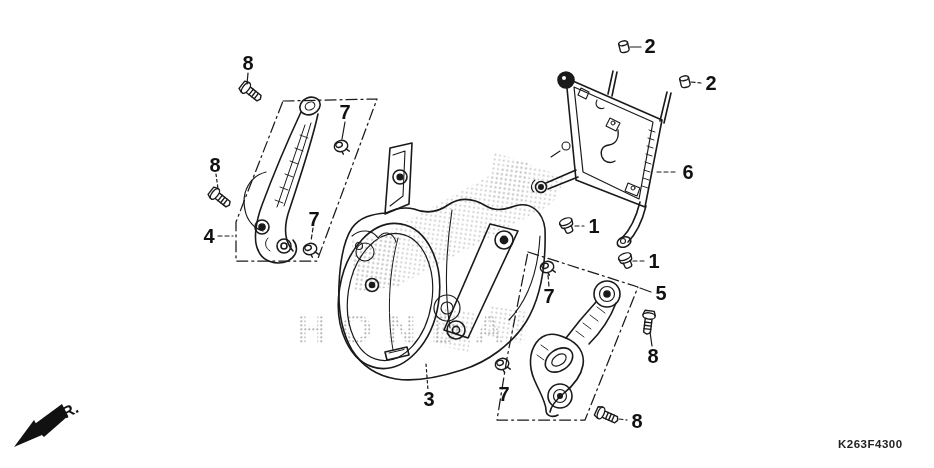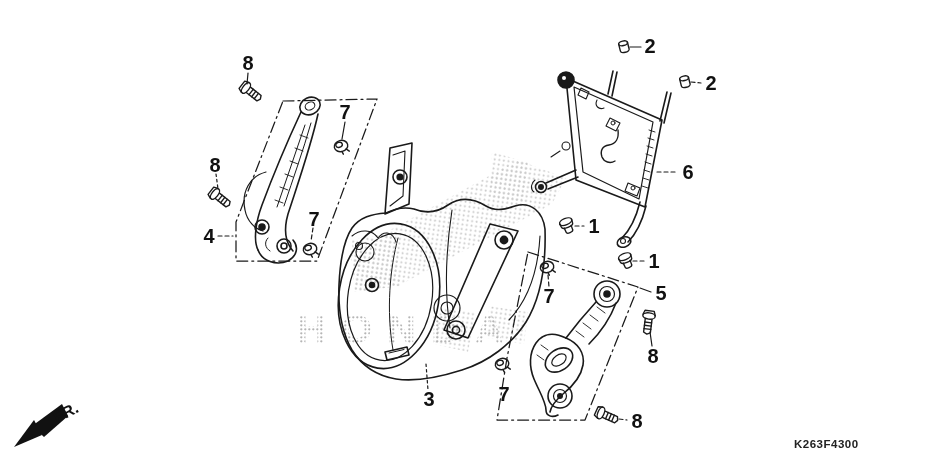--- a/index.html
+++ b/index.html
@@ -8,21 +8,21 @@
     font-family:"Liberation Sans", sans-serif;overflow:hidden;
   }
   .art{position:absolute;left:0;top:0;}
   .callout-layer{position:absolute;left:0;top:0;width:100%;height:100%;}
   .callout{
     position:absolute;transform:translate(-50%,-50%);
     font-weight:bold;font-size:20px;color:#111;line-height:1;
     user-select:none;
   }
   .part-code{
-    position:absolute;left:794px;top:438px;
+    position:absolute;left:838px;top:438px;
     font-size:11.5px;font-weight:bold;color:#222;letter-spacing:.5px;
   }
 </style>
 </head>
 <body>
 
 <div class="stage">
 
   <svg class="art" width="934" height="468" viewBox="0 0 934 468">
     <defs>

